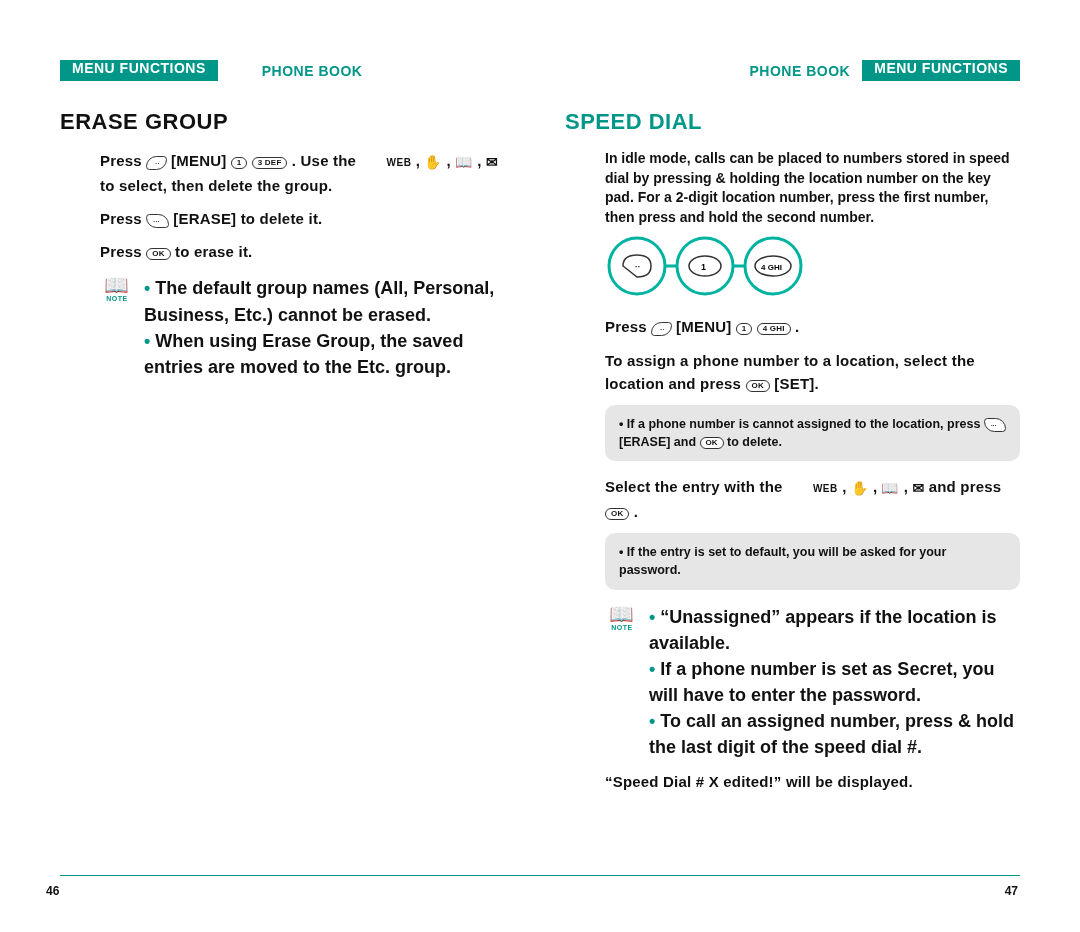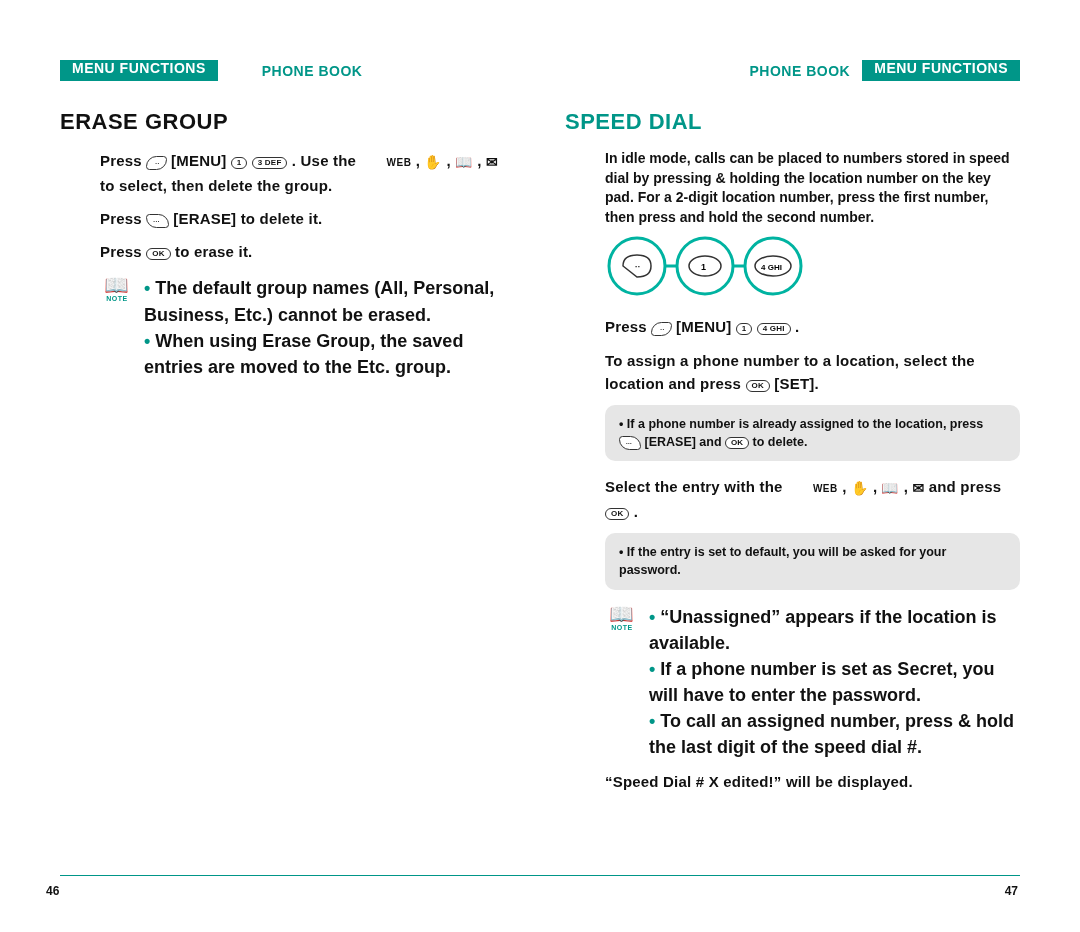--- a/index.html
+++ b/index.html
@@ -220,21 +220,21 @@
 
     <p class="instr">
       <span>To assign a phone number to a location, select the location and press</span>
       <span class="key oval">OK</span>
       <span>[SET].</span>
     </p>
 
     <div class="boxed">
       <ul>
         <li>
-          <span>If a phone number is already assigned to the location, press</span>
+          <span>If a phone number is cannot assigned to the location, press</span>
           <span class="key half-right">···</span>
           <span>[ERASE] and</span>
           <span class="key oval">OK</span>
           <span>to delete.</span>
         </li>
       </ul>
     </div>
 
     <p class="instr">
       <span>Select the entry with the</span>

